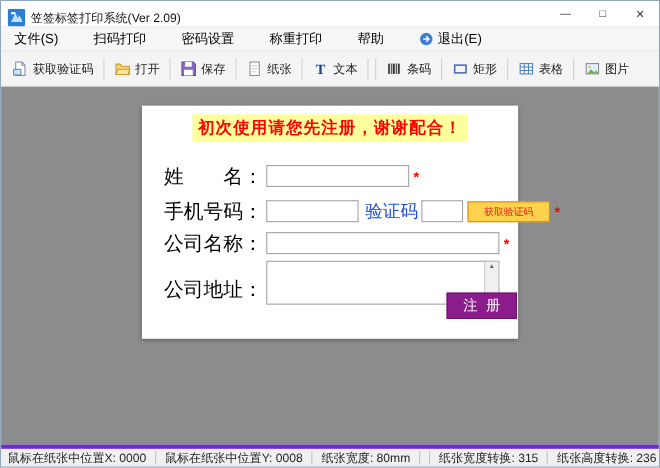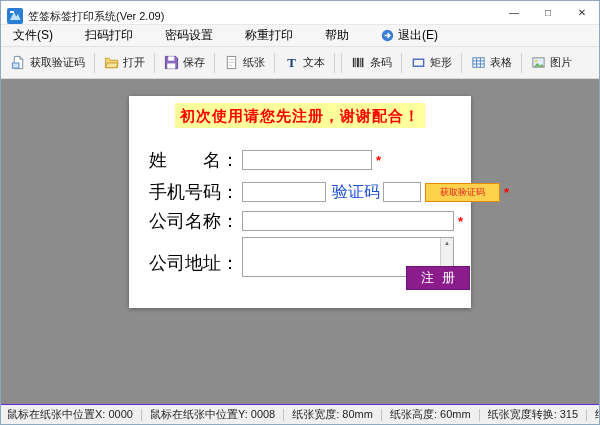--- a/index.html
+++ b/index.html
@@ -55,21 +55,21 @@
              background:#fff; }
   .scroll{ position:absolute; top:0; right:0; bottom:0; width:13px; background:#f0f0f0;
            border-left:1px solid #d0d0d0; display:flex; flex-direction:column;
            justify-content:space-between; align-items:center; }
   .arr{ font-size:6px; color:#666; line-height:10px; }
   .register{ position:absolute; left:277px; top:170px; width:64px; height:24px;
              background:#8b1c8b; color:#fff; border:1px solid #6d156d; font-size:13px;
              font-family:Liberation Mono, monospace; cursor:pointer; }
 
   
-  .statusbar{ height:20px; background:#f0f0f0; border-top:1px solid #6d28d9;
+  .statusbar{ height:20px; background:#f0f0f0; border-top:4px solid #6d28d9;
               display:flex; align-items:center; font-size:11px; color:#222;
               padding:0 6px; gap:8px; flex:0 0 auto; white-space:nowrap; overflow:hidden;}
   .sb-sep{ width:1px; height:12px; background:#c4c4c4; flex:0 0 auto; }
 </style>
 </head>
 <body>
 
 <div class="window">
 
   <div class="titlebar">
@@ -250,20 +250,19 @@
     </div>
   </div>
 
   <div class="statusbar">
     <span>鼠标在纸张中位置X: 0000</span>
     <div class="sb-sep"></div>
     <span>鼠标在纸张中位置Y: 0008</span>
     <div class="sb-sep"></div>
     <span>纸张宽度: 80mm</span>
     <div class="sb-sep"></div>
-    <span>纸张高度: 60mm</span>
     <div class="sb-sep"></div>
     <span>纸张宽度转换: 315</span>
     <div class="sb-sep"></div>
     <span>纸张高度转换: 236</span>
   </div>
 
 </div>
 
 </body></html>

